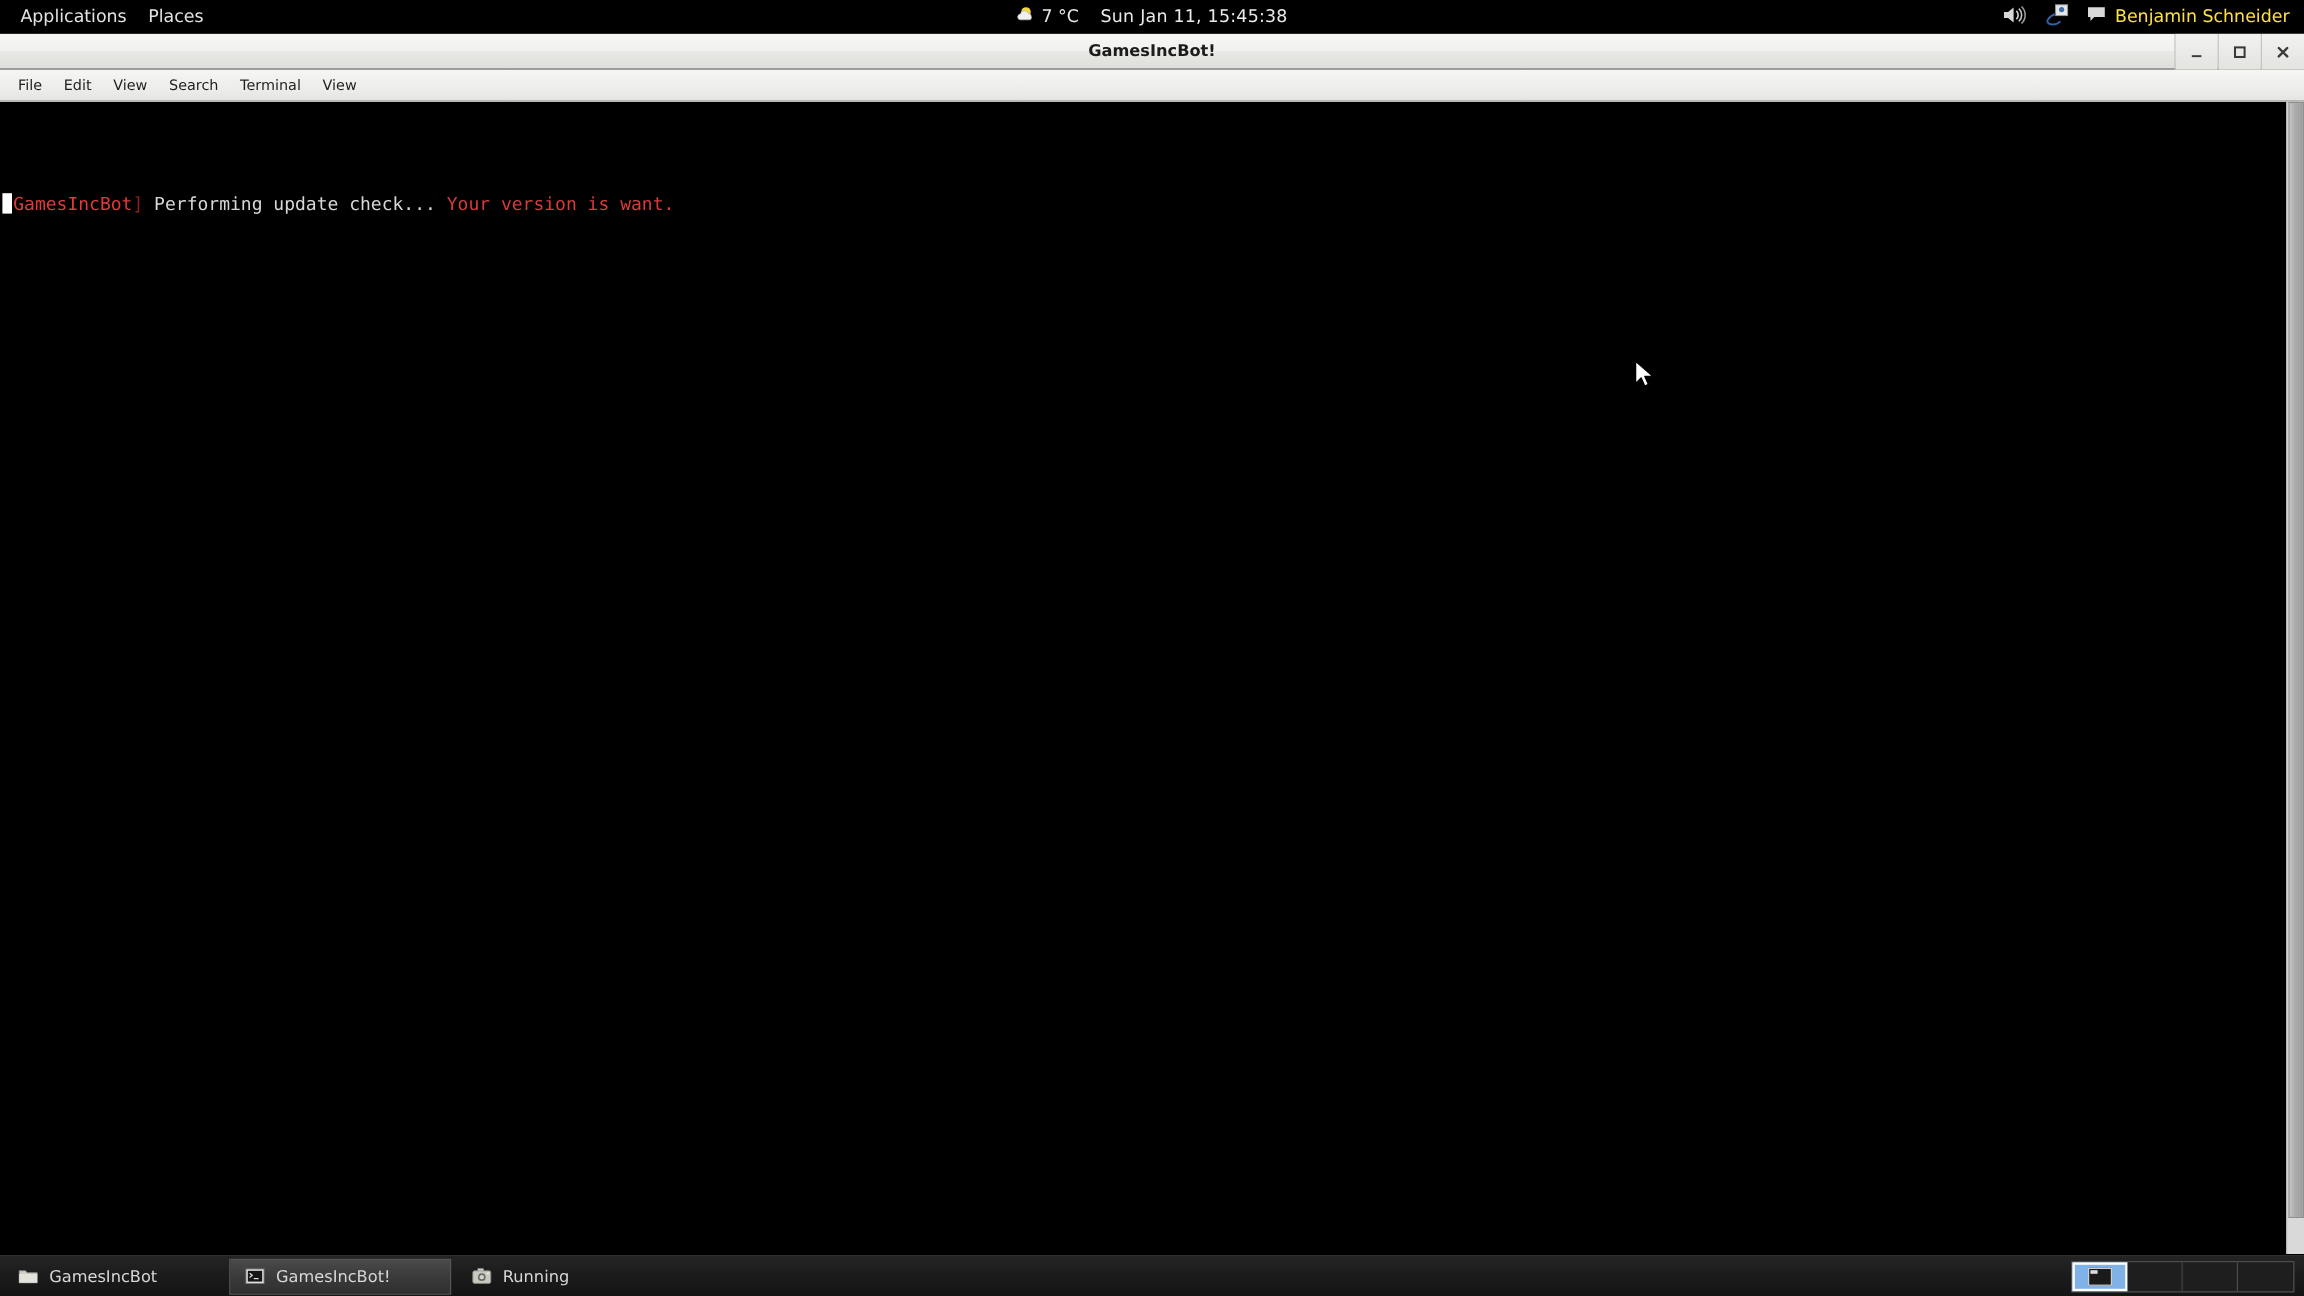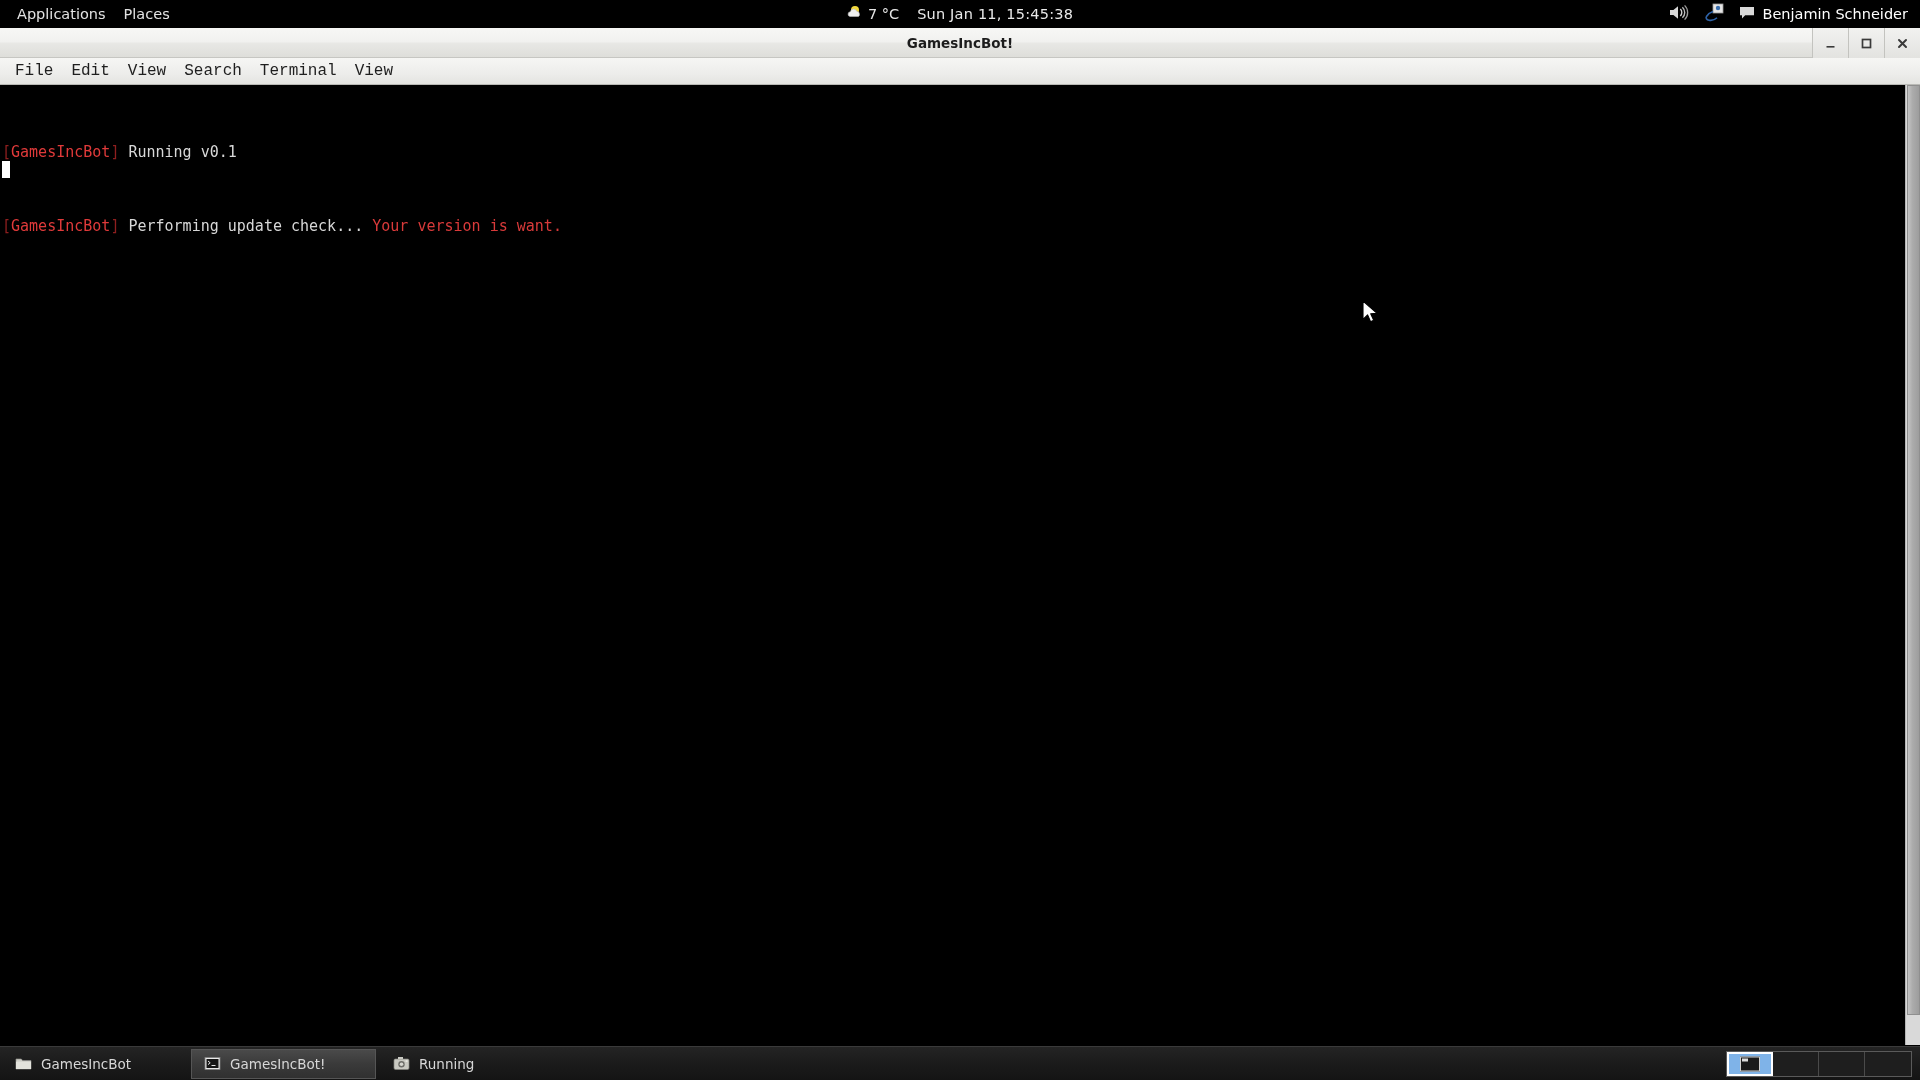--- a/index.html
+++ b/index.html
@@ -79,21 +79,21 @@
     display: flex;
     align-items: center;
     gap: 14px;
     height: 28px;
   }
   #username-block {
     display: flex;
     align-items: center;
     gap: 7px;
     font-size: 14.5px;
-    color: #ffffff;
+    color: #fde047;
     padding-right: 4px;
     white-space: nowrap;
   }
 
   
   #terminal-window {
     position: absolute;
     top: 28px; left: 0;
     width: 1920px;
     height: 1018px;
@@ -141,25 +141,24 @@
     width: 100%;
     height: 27px;
     background: linear-gradient(to bottom, #f6f6f4 0%, #ededeb 60%, #e4e4e1 100%);
     border-bottom: 1px solid #b9b9b5;
     display: flex;
     align-items: center;
     padding-left: 6px;
   }
   .menu-item {
     padding: 3px 9px;
-    font-size: 16px;
+    font-size: 12px;
     color: #1f1f1f;
     cursor: default;
     white-space: nowrap;
-    font-family: Liberation Mono, monospace;
   }
 
   #terminal-body {
     position: relative;
     width: 100%;
     height: 960px;
     background: #000000;
     overflow: hidden;
   }
   #terminal-text {
@@ -364,21 +363,20 @@
       <div class="menu-item">Edit</div>
       <div class="menu-item">View</div>
       <div class="menu-item">Search</div>
       <div class="menu-item">Terminal</div>
       <div class="menu-item">View</div>
     </div>
 
     <div id="terminal-body">
       <div id="terminal-text">
 
-        <span class="tline"><span class="tag-bracket">[</span><span class="tag-name">GamesIncBot</span><span class="tag-bracket">]</span><span class="plain"> Running v0.1</span><span class="warn"></span></span>
 
         <span class="tline"><span class="tag-bracket">[</span><span class="tag-name">GamesIncBot</span><span class="tag-bracket">]</span><span class="plain"> Performing update check... </span><span class="warn">Your version is want.</span></span>
 
 
       </div>
 
       <div id="term-cursor"></div>
 
       <div id="term-scrollbar">
         <div id="term-scroll-thumb"></div>

